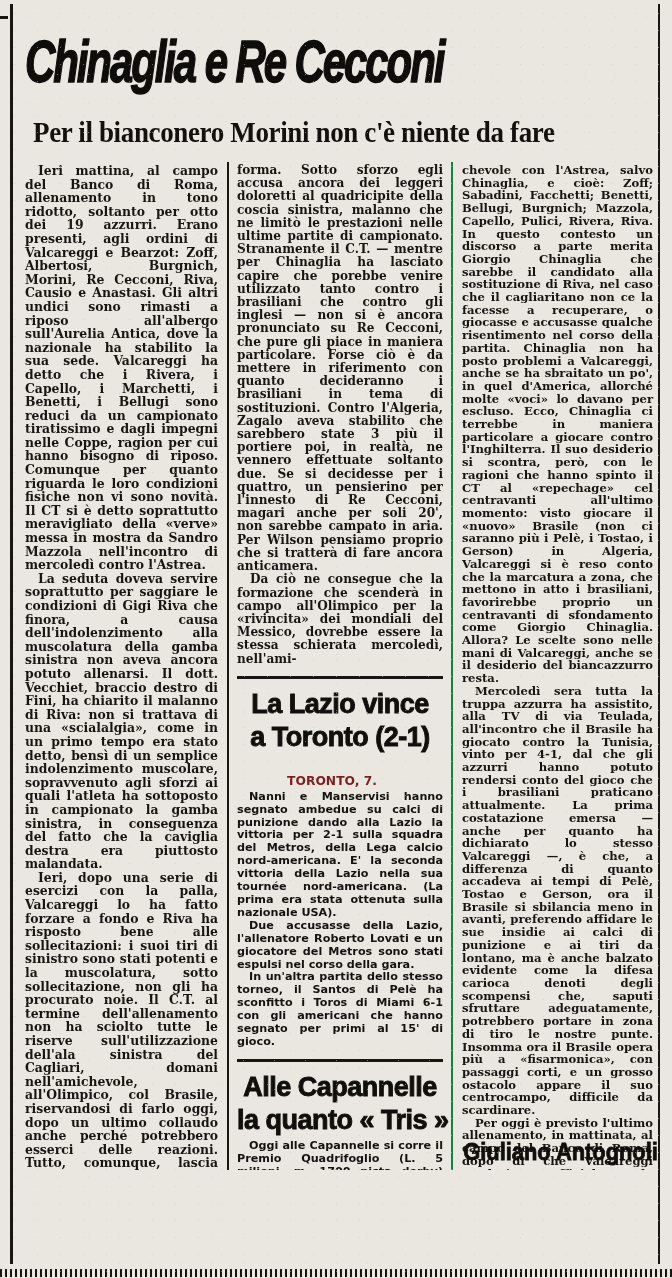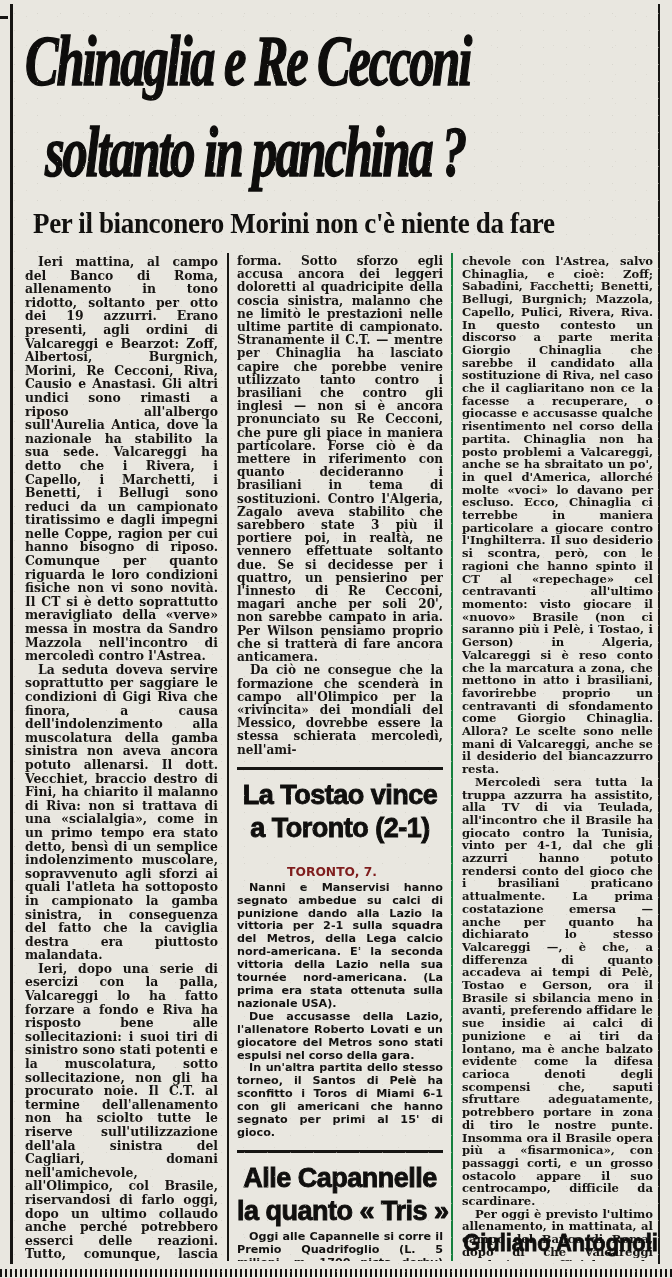--- a/index.html
+++ b/index.html
@@ -17,23 +17,23 @@
     border-left:3px solid #171614; border-right:2px solid #171614;
     box-sizing:border-box;
   }
   .corner-mark {
     position:absolute; left:0; top:16px; width:8px; height:3px; background:#171614;
   }
 
   
   .header { padding:12px 4px 0 12px; }
   .headline {
-    margin:0; font-family:Liberation Serif, serif;
+    margin:0; font-family:Liberation Sans, sans-serif;
     font-weight:900; font-style:italic; color:#0e0d0c;
-    font-size:72px; line-height:91px; white-space:nowrap;
+    font-size:60px; line-height:91px; white-space:nowrap;
   }
   .headline .squeeze {
     display:inline-block; transform:scaleX(0.70); transform-origin:0 60%;
     letter-spacing:-3px;
     -webkit-text-stroke:1.5px #0e0d0c;
   }
   .headline.l2 { padding-left:20px; }
   .subtitle {
     margin:8px 0 0 8px; font-family:"Liberation Serif", serif;
     font-weight:700; font-size:30px; line-height:34px; color:#12110f;
@@ -101,41 +101,40 @@
 </head>
 <body>
 
 <div class="page">
   <div class="corner-mark"></div>
 
   <div class="frame">
 
     <div class="header">
       <h1 class="headline l1"><span class="squeeze">Chinaglia e Re Cecconi</span></h1>
-      <h1 class="headline l2"><span class="squeeze">soltanto in panchina ?</span></h1>
       <h2 class="subtitle"><span class="squeeze">Per il bianconero Morini non c'è niente da fare</span></h2>
     </div>
 
     <div class="columns">
 
       <div class="col col1">
         <p class="ind">Ieri mattina, al campo del Banco di Roma, allenamento in tono ridotto, soltanto per otto dei 19 azzurri. Erano presenti, agli ordini di Valcareggi e Bearzot: Zoff, Albertosi, Burgnich, Morini, Re Cecconi, Riva, Causio e Anastasi. Gli altri undici sono rimasti a riposo all'albergo sull'Aurelia Antica, dove la nazionale ha stabilito la sua sede. Valcareggi ha detto che i Rivera, i Capello, i Marchetti, i Benetti, i Bellugi sono reduci da un campionato tiratissimo e dagli impegni nelle Coppe, ragion per cui hanno bisogno di riposo. Comunque per quanto riguarda le loro condizioni fisiche non vi sono novità. Il CT si è detto soprattutto meravigliato della «verve» messa in mostra da Sandro Mazzola nell'incontro di mercoledì contro l'Astrea.</p>
         <p class="ind">La seduta doveva servire soprattutto per saggiare le condizioni di Gigi Riva che finora, a causa dell'indolenzimento alla muscolatura della gamba sinistra non aveva ancora potuto allenarsi. Il dott. Vecchiet, braccio destro di Fini, ha chiarito il malanno di Riva: non si trattava di una «scialalgia», come in un primo tempo era stato detto, bensì di un semplice indolenzimento muscolare, sopravvenuto agli sforzi ai quali l'atleta ha sottoposto in campionato la gamba sinistra, in conseguenza del fatto che la caviglia destra era piuttosto malandata.</p>
         <p class="ind">Ieri, dopo una serie di esercizi con la palla, Valcareggi lo ha fatto forzare a fondo e Riva ha risposto bene alle sollecitazioni: i suoi tiri di sinistro sono stati potenti e la muscolatura, sotto sollecitazione, non gli ha procurato noie. Il C.T. al termine dell'allenamento non ha sciolto tutte le riserve sull'utilizzazione dell'ala sinistra del Cagliari, domani nell'amichevole, all'Olimpico, col Brasile, riservandosi di farlo oggi, dopo un ultimo collaudo anche perché potrebbero esserci delle reazioni. Tutto, comunque, lascia presagire che Riva sarà recuperato in extremis, anche se non in perfette condizioni fisiche, salvo poi, in caso di necessità, venir sostituito nella ripresa da Giorgio Chinaglia.</p>
 
       </div>
 
       <div class="col col2">
         <div class="main">
           <p>forma. Sotto sforzo egli accusa ancora dei leggeri doloretti al quadricipite della coscia sinistra, malanno che ne limitò le prestazioni nelle ultime partite di campionato. Stranamente il C.T. — mentre per Chinaglia ha lasciato capire che porebbe venire utilizzato tanto contro i brasiliani che contro gli inglesi — non si è ancora pronunciato su Re Cecconi, che pure gli piace in maniera particolare. Forse ciò è da mettere in riferimento con quanto decideranno i brasiliani in tema di sostituzioni. Contro l'Algeria, Zagalo aveva stabilito che sarebbero state 3 più il portiere poi, in realtà, ne vennero effettuate soltanto due. Se si decidesse per i quattro, un pensierino per l'innesto di Re Cecconi, magari anche per soli 20', non sarebbe campato in aria. Per Wilson pensiamo proprio che si tratterà di fare ancora anticamera.</p>
           <p class="ind">Da ciò ne consegue che la formazione che scenderà in campo all'Olimpico per la «rivincita» dei mondiali del Messico, dovrebbe essere la stessa schierata mercoledì, nell'ami-</p>
         </div>
 
         <section class="box">
-          <h3 class="box-title">La Tostao vince</h3>
+          <h3 class="box-title">La Lazio vince</h3>
           <h3 class="box-title">a Toronto (2-1)</h3>
           <div class="dateline">TORONTO, 7.</div>
           <div class="box-body">
             <p>Nanni e Manservisi hanno segnato ambedue su calci di punizione dando alla Lazio la vittoria per 2-1 sulla squadra del Metros, della Lega calcio nord-americana. E' la seconda vittoria della Lazio nella sua tournée nord-americana. (La prima era stata ottenuta sulla nazionale USA).</p>
             <p>Due accusasse della Lazio, l'allenatore Roberto Lovati e un giocatore del Metros sono stati espulsi nel corso della gara.</p>
             <p>In un'altra partita dello stesso torneo, il Santos di Pelè ha sconfitto i Toros di Miami 6-1 con gli americani che hanno segnato per primi al 15' di gioco.</p>
           </div>
         </section>
 
         <section class="box">

